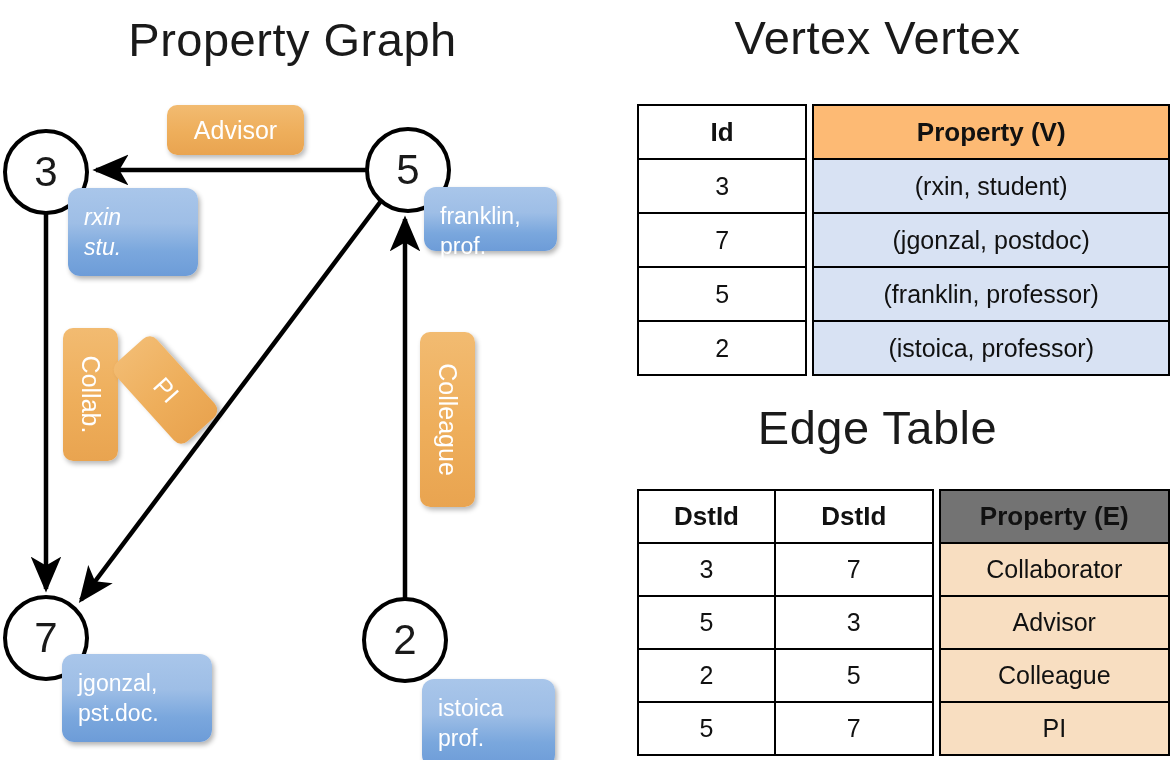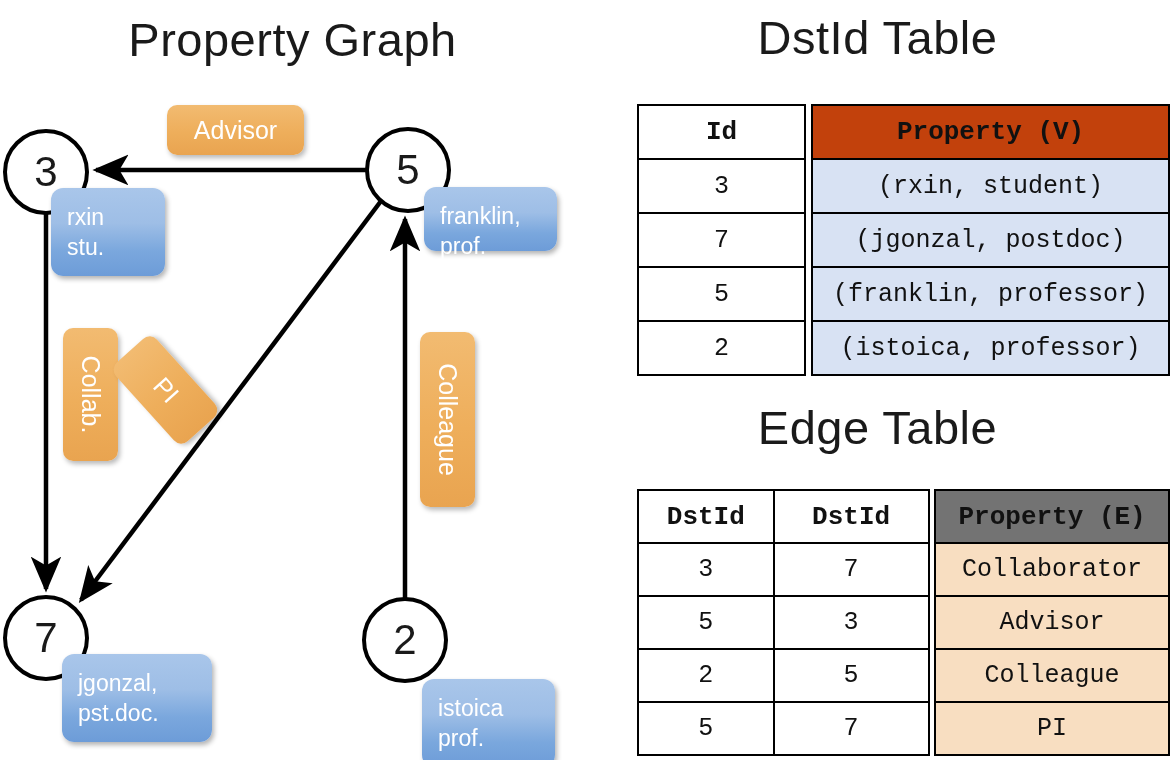--- a/index.html
+++ b/index.html
@@ -100,21 +100,21 @@
   .ebox-v > span {
     display: block;
     transform: rotate(90deg);
     transform-origin: center center;
   }
 
   
   .tbl {
     position: absolute;
     border-collapse: collapse;
-    font-family: Liberation Mono, monospace;
+    font-family: Liberation Sans, sans-serif;
     font-weight: 300;
     margin-left: 44px;
   }
   .tbl td, .tbl th {
     border: 2px solid #000;
     text-align: center;
     font-weight: 300;
     font-size: 25px;
     color: #111;
     padding: 0;
@@ -123,35 +123,35 @@
     font-weight: 700;
     font-size: 26px;
   }
   .gapcol { border: none !important; width: 6px; padding: 0; }
 
   
   #vertex-table { left: 593px; top: 104px; }
   #vertex-table td, #vertex-table th { height: 52px; }
   #vertex-table .c-id   { width: 186px; background: #ffffff; }
   #vertex-table .c-prop { width: 387px; background: #d8e2f3; }
-  #vertex-table th.c-prop { background: #c2410c; }
+  #vertex-table th.c-prop { background: #fdba74; }
 
   
   #edge-table { left: 593px; top: 489px; }
   #edge-table td, #edge-table th { height: 51px; }
   #edge-table .c-src { width: 150px; background: #ffffff; }
   #edge-table .c-dst { width: 175px; background: #ffffff; }
   #edge-table .c-eprop { width: 247px; background: #f8dec1; }
   #edge-table th.c-eprop { background: #737373; }
 </style>
 </head>
 <body>
 
 <div class="title" id="title-property-graph">Property Graph</div>
-<div class="title" id="title-vertex-table">DstId Table</div>
+<div class="title" id="title-vertex-table">Vertex Vertex</div>
 <div class="title" id="title-edge-table">Edge Table</div>
 
 <div id="graph-panel">
 
   <svg id="graph-svg" viewBox="0 0 585 760">
     <defs>
       <marker id="arrowhead" markerWidth="9" markerHeight="9" refX="7.2" refY="3.4" orient="auto" markerUnits="strokeWidth">
         <path d="M0,0 L8,3.4 L0,6.8 L2,3.4 z" fill="#000"></path>
       </marker>
     </defs>
@@ -171,21 +171,21 @@
   <div class="vnode" style="left:365px; top:127px;">
       <span>5</span>
     </div>
   <div class="vnode" style="left:3px;  top:595px;">
       <span>7</span>
     </div>
   <div class="vnode" style="left:362px; top:597px;">
       <span>2</span>
     </div>
 
-  <div class="pbox" style="left:51px;  top:188px; width:114px; height:88px;">
+  <div class="pbox" style="left:68px;  top:188px; width:130px; height:88px;font-style:italic;">
     <span>rxin</span>
     <span>stu.</span>
   </div>
   <div class="pbox" style="left:424px; top:187px; width:133px; height:64px;">
     <span>franklin,</span>
     <span>prof.</span>
   </div>
   <div class="pbox" style="left:62px;  top:654px; width:150px; height:88px;">
     <span>jgonzal,</span>
     <span>pst.doc.</span>

